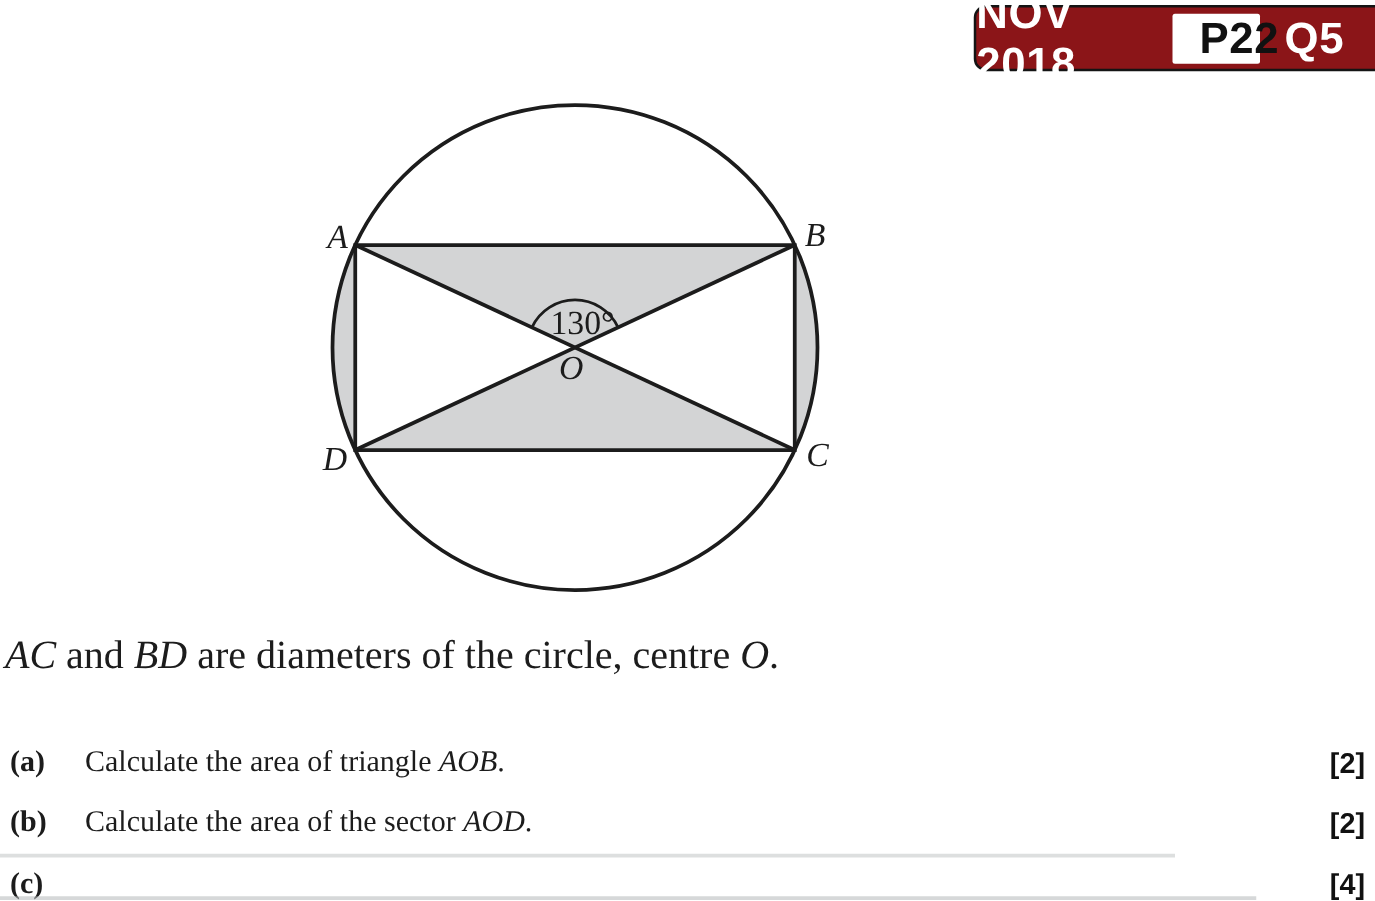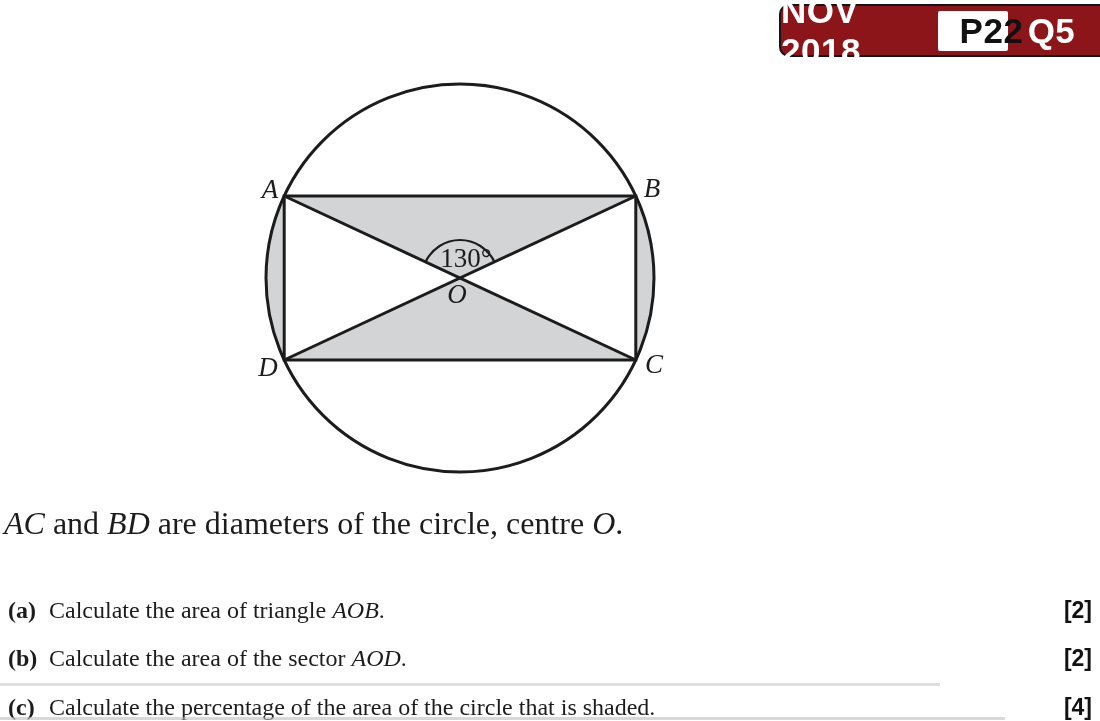--- a/index.html
+++ b/index.html
@@ -80,21 +80,21 @@
     font-size: 24px;
     white-space: nowrap;
   }
   .q-row-a { top: 597px; }
   .q-row-b { top: 645px; }
   .q-row-c { top: 694px; }
   .q-label {
     position: absolute; left: 8px;
     font-weight: 700;
   }
-  .q-text { position: absolute; left: 49px; }
+  .q-text { position: absolute; left: 68px; }
   .q-marks {
     position: absolute; right: 8px;
     font-family: "Liberation Sans", sans-serif;
     font-weight: 700;
     font-size: 23px;
     color: #111111;
   }
 
   
   .artifact {
@@ -149,20 +149,19 @@
   </div>
 
   <div class="q-row q-row-b">
     <span class="q-label">(b)</span>
     <span class="q-text"><span>Calculate the area of the sector </span><i>AOD</i><span>.</span></span>
     <span class="q-marks">[2]</span>
   </div>
 
   <div class="q-row q-row-c">
     <span class="q-label">(c)</span>
-    <span class="q-text"><span>Calculate the percentage of the area of the circle that is shaded.</span><i></i><span></span></span>
     <span class="q-marks">[4]</span>
   </div>
 
   <div class="artifact artifact-1"></div>
   <div class="artifact artifact-2"></div>
 
 </div>
 
 </body></html>

